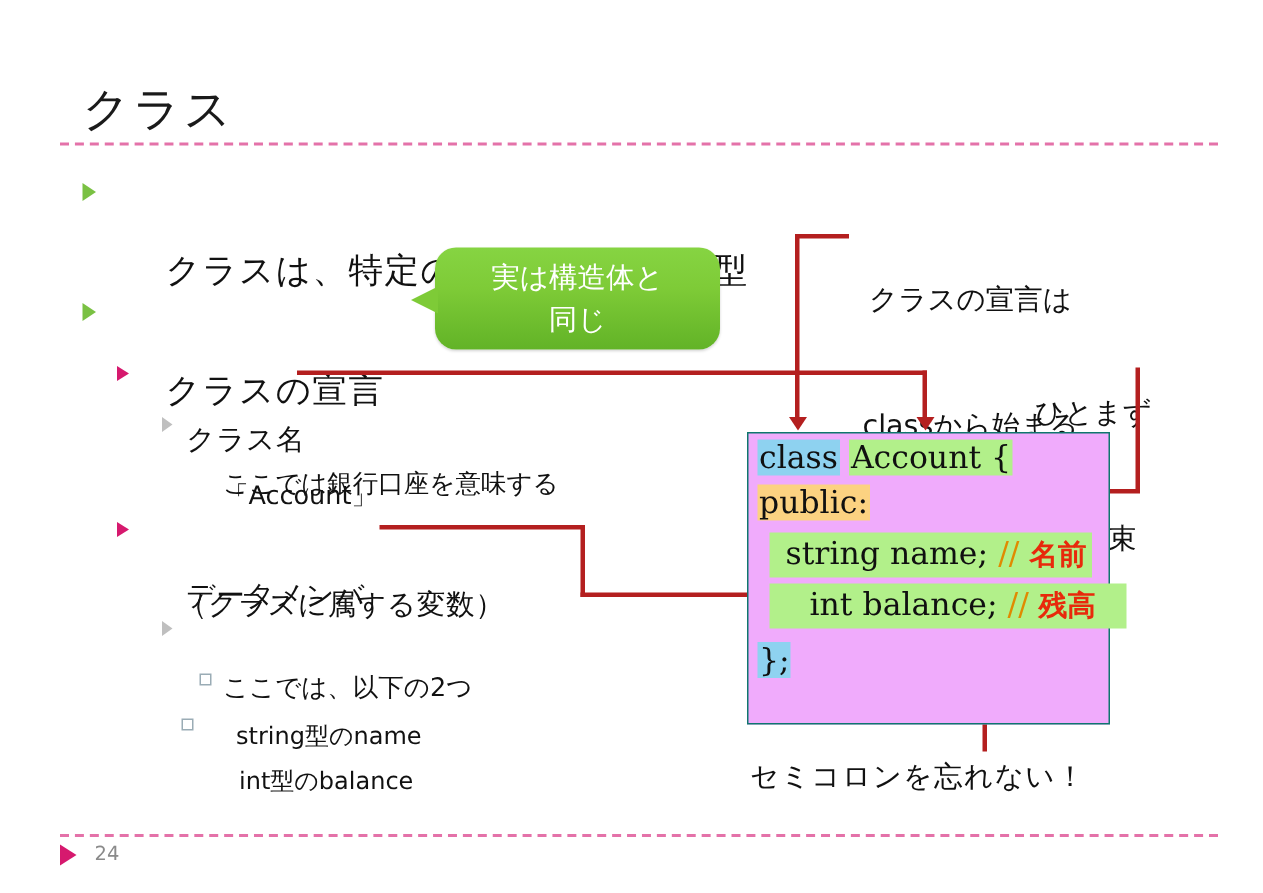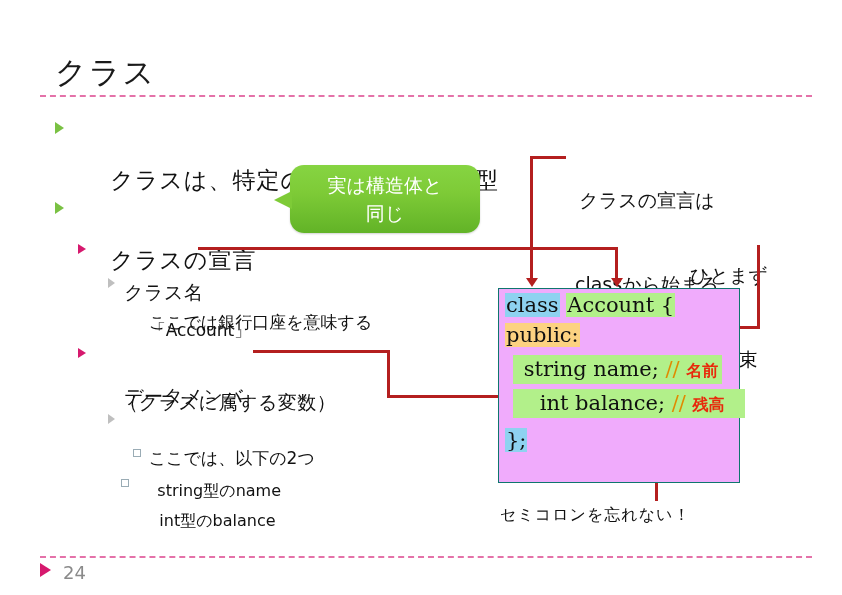--- a/index.html
+++ b/index.html
@@ -50,50 +50,50 @@
     position:absolute;left:-16px;top:26px;width:0;height:0;
     border-style:solid;border-width:9px 18px 9px 0;
     border-color:transparent #7ecb37 transparent transparent;
   }
 
   
   .note{position:absolute;color:#111;text-align:center;white-space:pre;
         font-family:"DejaVu Sans",sans-serif;}
   .note.n1{left:562px;top:130px;font-size:19px;line-height:28px;margin-left:13px;}
   .note.n2{left:690px;top:205px;font-size:19px;line-height:28px;}
-  .note.n3{left:500px;top:505px;font-size:16px;letter-spacing:1px;}
+  .note.n3{left:500px;top:505px;font-size:19px;letter-spacing:1px;}
 
   
   .codebox{
     position:absolute;left:498px;top:288px;width:242px;height:195px;
     border:1px solid #0f766e;background:#f0abfc;box-sizing:border-box;
   }
   .codeline{position:absolute;white-space:pre;font-size:21px;
             font-family:"DejaVu Serif",serif;color:#101010;}
   .hl-blue{background:#8ed2f0;padding:0 1px;}
   .hl-green{background:#b2f08a;padding:0 1px;}
   .hl-orange{background:#fcd281;padding:0 1px;}
   .cm-slash{color:#e08a00;}
-  .cm-jp{color:#e8290b;font-family:"DejaVu Sans",sans-serif;font-weight:bold;font-size:16px;text-align:right;}
+  .cm-jp{color:#e8290b;font-family:"DejaVu Sans",sans-serif;font-weight:bold;font-size:19px;text-align:right;}
 
   .c1{left:6px;top:4px;}
   .c2{left:6px;top:34px;}
   .c3{left:14px;top:66px;background:#b2f08a;padding:2px 4px;}
   .c4{left:14px;top:100px;background:#b2f08a;padding:2px 20px;}
   .c5{left:6px;top:139px;}
 
   
   .ln{position:absolute;background:#b41f1f;}
   .ah{position:absolute;width:0;height:0;border-style:solid;}
   .ah.down{border-width:9px 6px 0 6px;border-color:#b41f1f transparent transparent transparent;}
   .ah.left{border-width:6px 9px 6px 0;border-color:transparent #b41f1f transparent transparent;}
   .ah.right{border-width:6px 0 6px 9px;border-color:transparent transparent transparent #b41f1f;}
 
   
-  .pg{position:absolute;left:63px;top:562px;font-size:18px;color:#8a8a8a;
+  .pg{position:absolute;left:63px;top:562px;font-size:13px;color:#8a8a8a;
       font-family:"DejaVu Sans",sans-serif;}
   .pgmk{position:absolute;left:40px;top:563px;width:0;height:0;border-style:solid;
         border-width:7px 0 7px 11px;border-color:transparent transparent transparent #d6196e;}
 </style>
 </head>
 <body>
 
 <div id="slide">
 
   <div class="slide-title">クラス</div>

